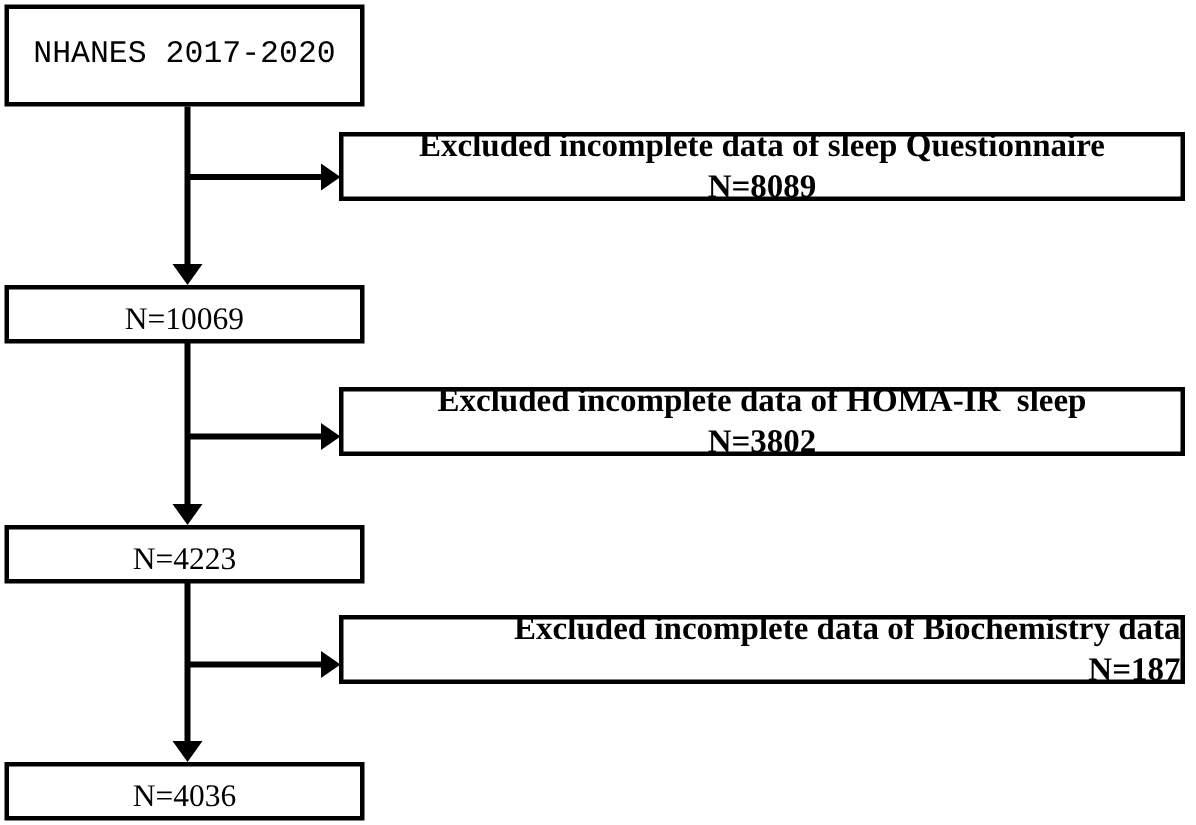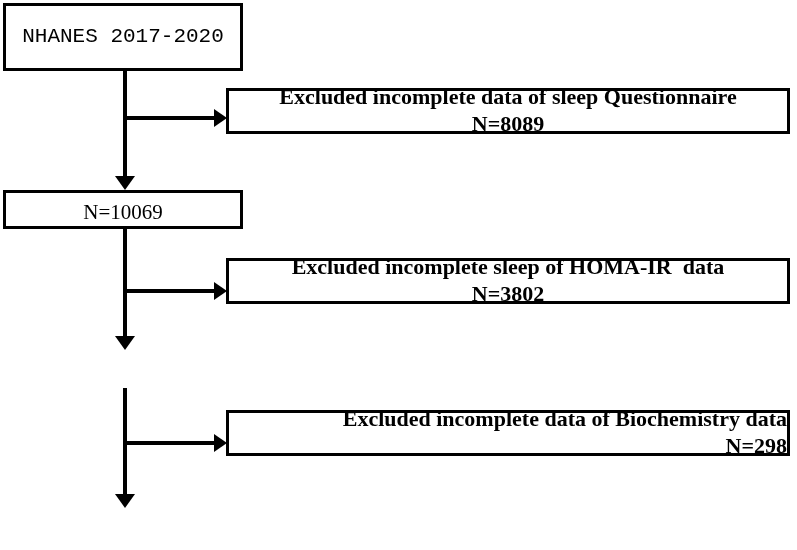--- a/index.html
+++ b/index.html
@@ -120,35 +120,41 @@
 <div id="flowchart">
 
   <div class="node primary two-line" id="node-start">
     <span class="line-1">NHANES 2017-2020</span>
   </div>
 
   <div class="node primary one-line" id="node-step-1">
     <span class="line-1">N=10069</span>
   </div>
 
+  <div class="node primary one-line" id="node-step-2">
+    <span class="line-1">N=4223</span>
+  </div>
 
+  <div class="node primary one-line" id="node-final">
+    <span class="line-1">N=4036</span>
+  </div>
 
   <div class="node exclusion" id="node-exclusion-1">
     <span class="line-1">Excluded incomplete data of sleep Questionnaire</span>
     <span class="line-2">N=8089</span>
   </div>
 
   <div class="node exclusion" id="node-exclusion-2">
-    <span class="line-1">Excluded incomplete sleep of HOMA-IR  data</span>
+    <span class="line-1">Excluded incomplete data of HOMA-IR  sleep</span>
     <span class="line-2">N=3802</span>
   </div>
 
   <div class="node exclusion" id="node-exclusion-3">
     <span class="line-1">Excluded incomplete data of Biochemistry data</span>
-    <span class="line-2">N=298</span>
+    <span class="line-2">N=187</span>
   </div>
 
   <div class="connector-v" id="v-seg-1"></div>
   <div class="connector-h" id="h-seg-1"></div>
   <div class="arrow-right" id="a-right-1"></div>
   <div class="arrow-down" id="a-down-1"></div>
 
   <div class="connector-v" id="v-seg-2"></div>
   <div class="connector-h" id="h-seg-2"></div>
   <div class="arrow-right" id="a-right-2"></div>

